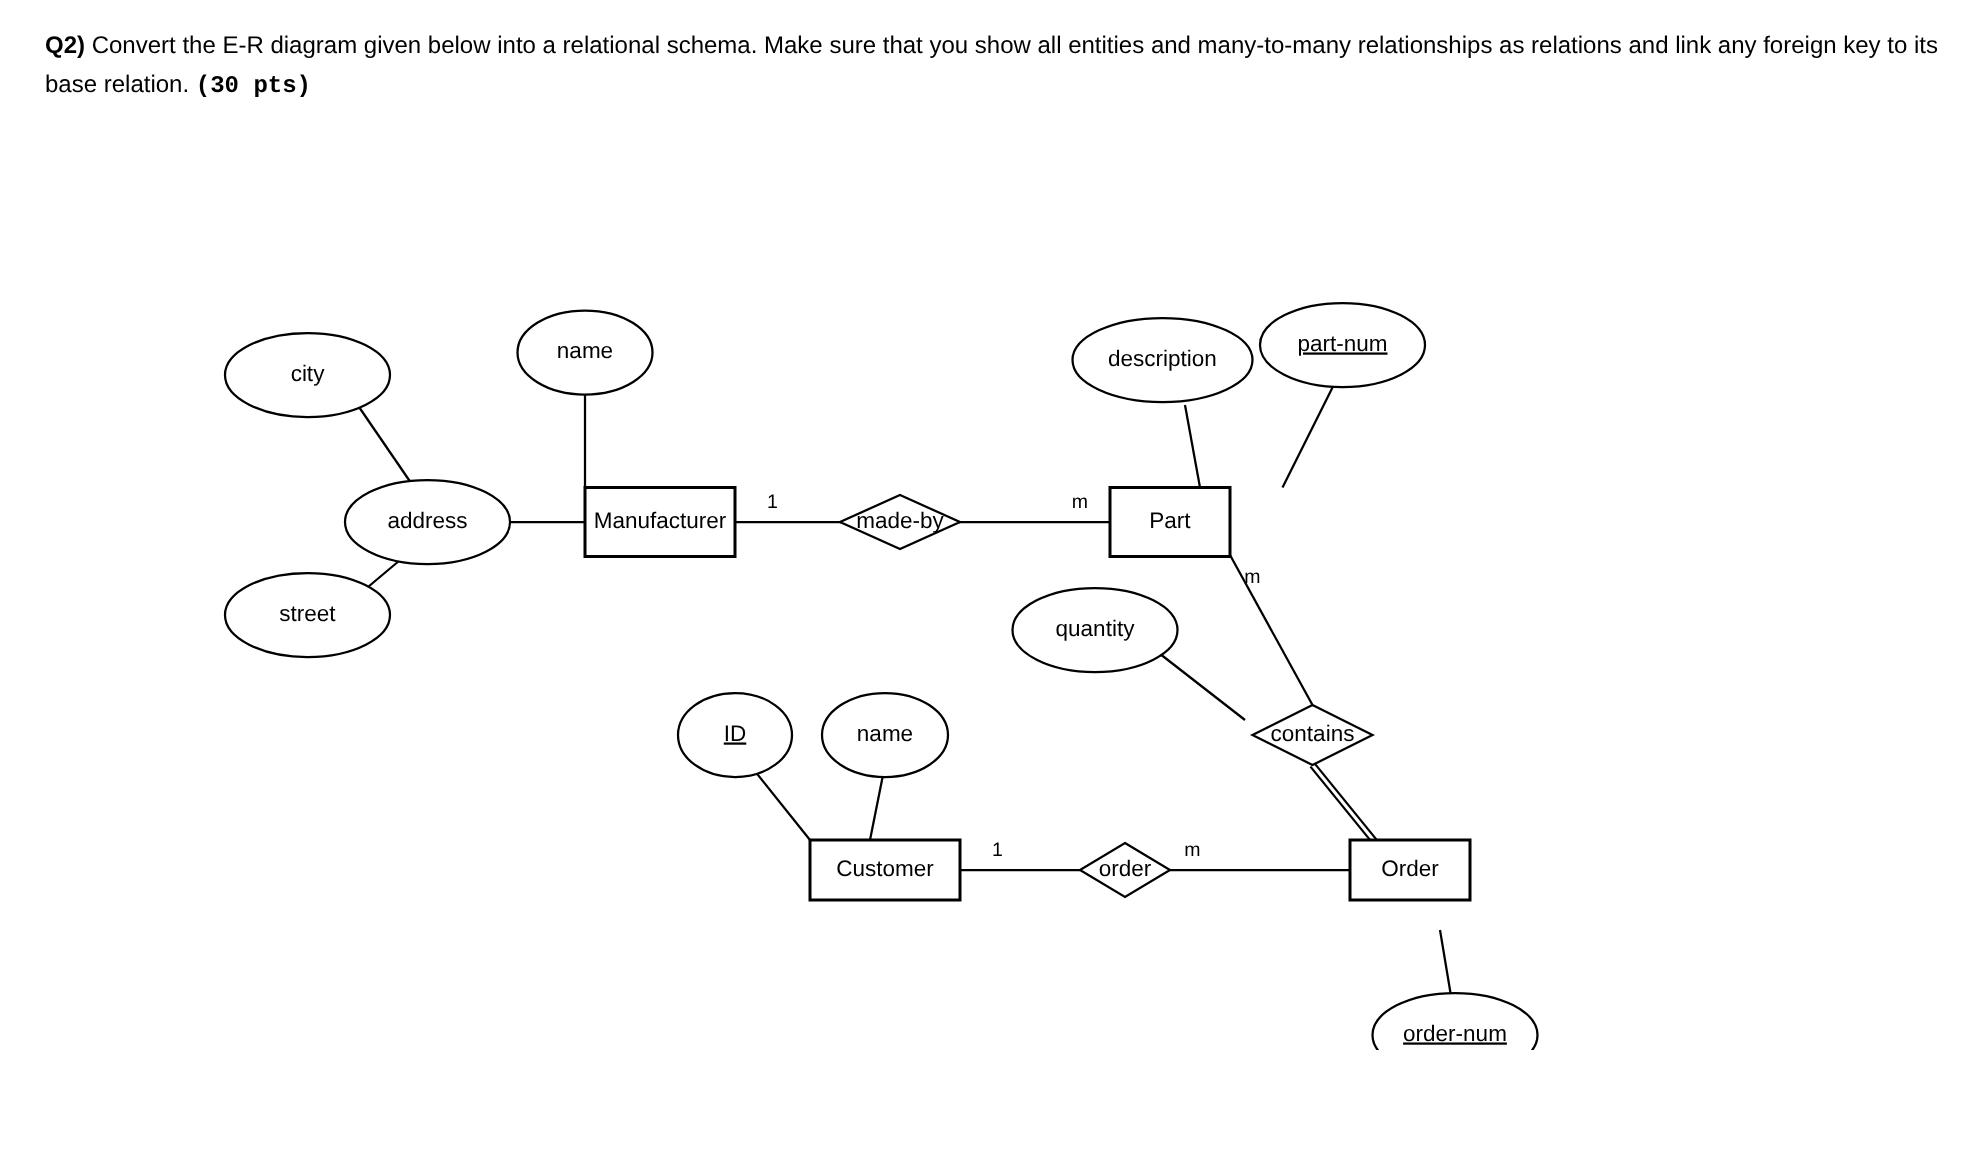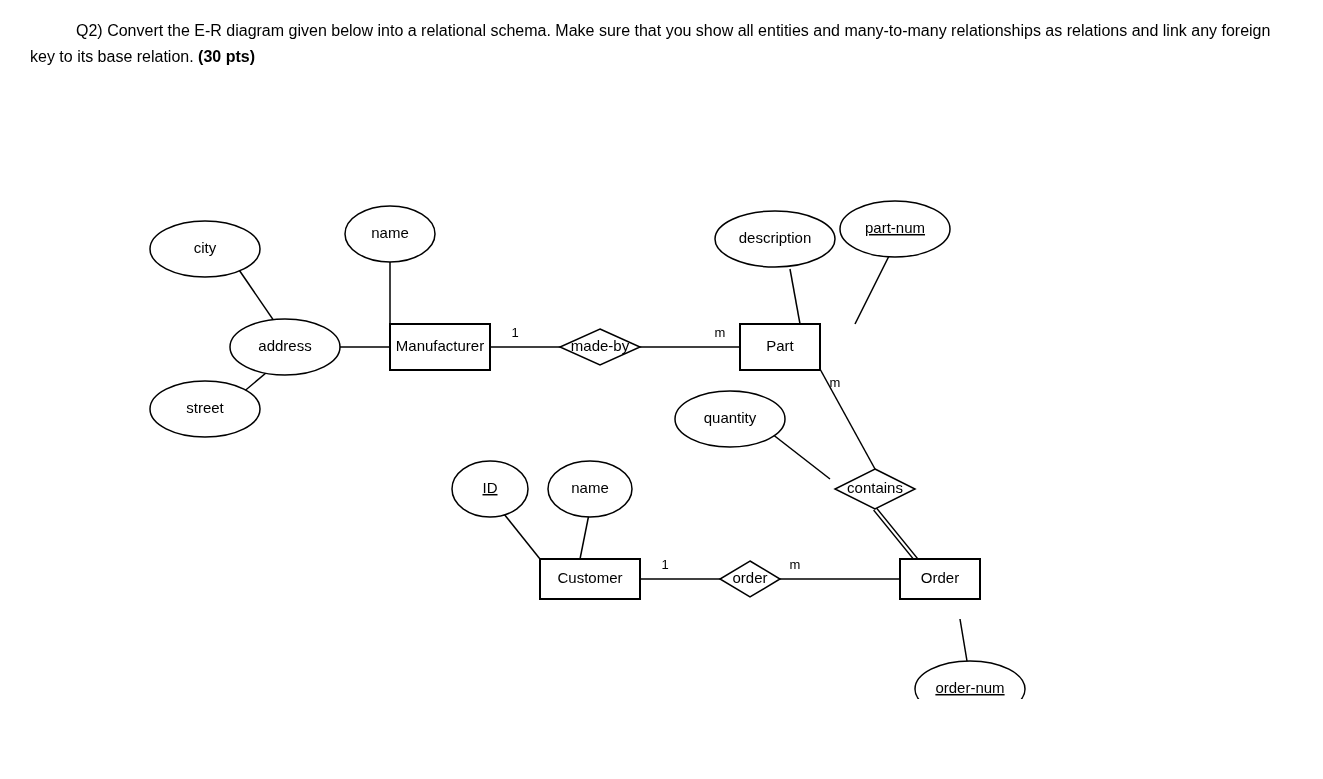--- a/index.html
+++ b/index.html
@@ -9,21 +9,21 @@
       width: 1323px;
       min-height: 779px;
       position: relative;
     }
     .question-text {
       padding: 18px 30px 0 30px;
       font-size: 16px;
       line-height: 1.6;
       color: #000;
     }
-    .question-text strong { font-weight: bold; }
+    .question-text strong { font-weight: bold; font-family: Liberation Mono, monospace; }
     .diagram-container {
       position: relative;
       width: 1323px;
       height: 620px;
       margin-top: 10px;
     }
     svg {
       position: absolute;
       top: 0; left: 0;
       width: 1323px;
@@ -69,21 +69,21 @@
     .line {
       stroke: #000;
       stroke-width: 1.5;
       fill: none;
     }
   </style>
 </head>
 <body>
 
 <div class="question-text">
-  <span style="font-weight:normal;margin-left:46px;">Q2)</span>
+  <span style="font-weight:bold;">Q2)</span>
   <span> Convert the E-R diagram given below into a relational schema. Make sure that you show all entities and many-to-many relationships as relations and link any foreign key to its base relation. <strong>(30 pts)</strong></span>
 </div>
 
 <div class="diagram-container">
   <svg viewBox="0 0 1323 620" xmlns="http://www.w3.org/2000/svg">
 
     <line class="line" x1="235" y1="185" x2="285" y2="258"></line>
 
     <line class="line" x1="235" y1="320" x2="285" y2="278"></line>
 

